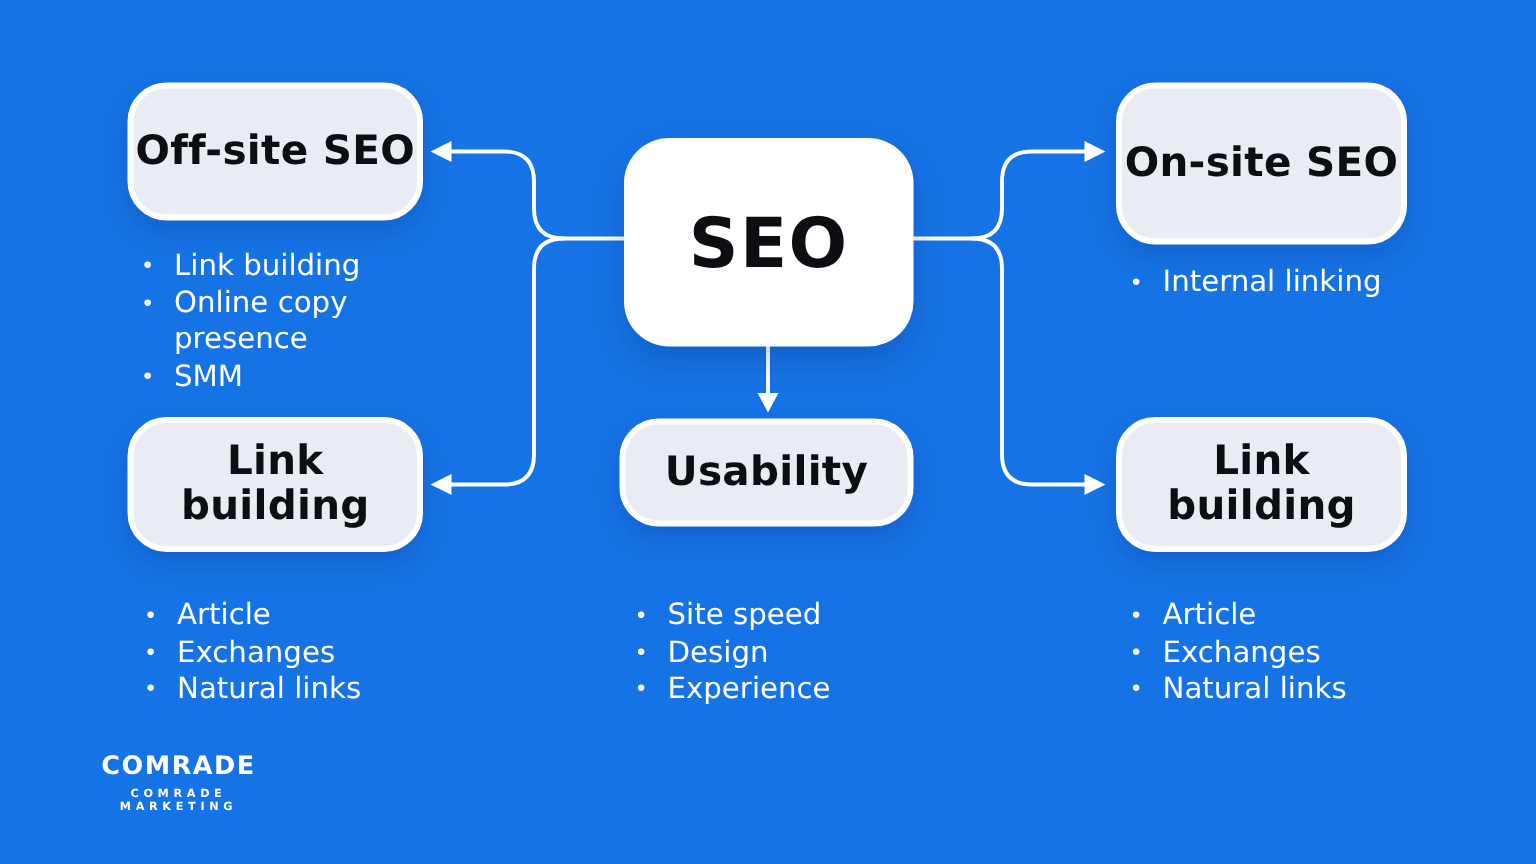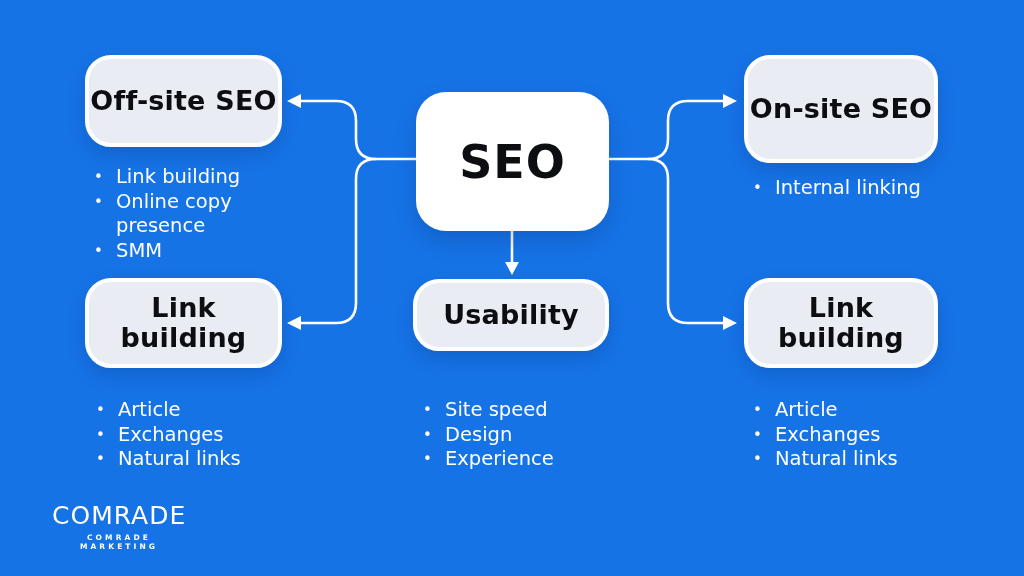--- a/index.html
+++ b/index.html
@@ -58,21 +58,21 @@
     position:absolute;left:2px;top:0;
     font-size:15px;
   }
   .list-offsite   {left:92px;  top:165px; width:168px;}
   .list-onsite    {left:751px; top:176px; width:210px;}
   .list-linkleft  {left:94px;  top:398px; width:200px;}
   .list-usability {left:421px; top:398px; width:200px;}
   .list-linkright {left:751px; top:398px; width:200px;}
 
   .logo{position:absolute;left:52px;top:502px;color:#ffffff;width:134px;text-align:center;}
-  .logo-word{font-weight:400;font-size:25px;letter-spacing:1px;line-height:1.1;}
+  .logo-word{font-weight:700;font-size:17px;letter-spacing:1px;line-height:1.1;}
   .logo-tag{font-weight:700;font-size:7.5px;letter-spacing:3.1px;margin-top:3px;}
 </style>
 </head>
 <body>
 
 <div class="stage">
 
   <svg class="connectors" viewBox="0 0 1024 576">
     <path d="M416 159 H376 Q356 159 356 139 V121 Q356 101 336 101 H296"></path>
     <polygon points="287,101 301,94 301,108"></polygon>

